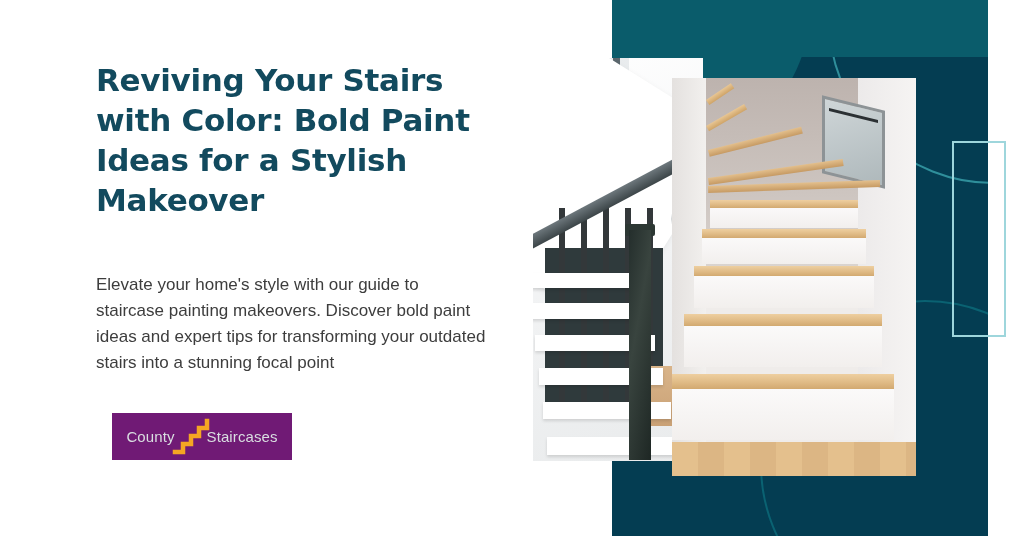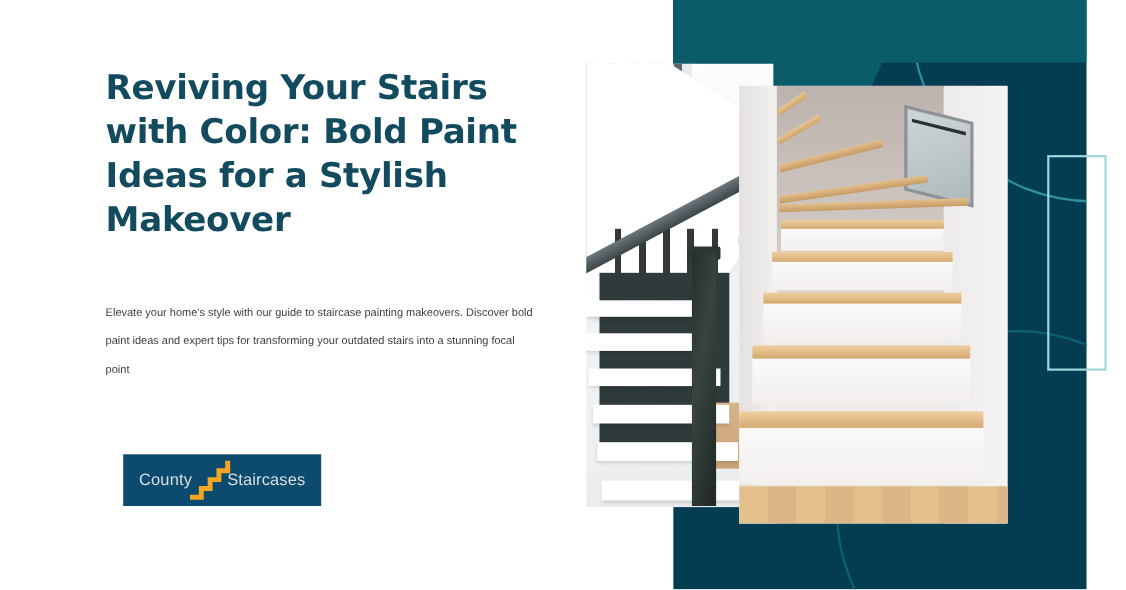--- a/index.html
+++ b/index.html
@@ -27,33 +27,33 @@
     font-size:31px;
     line-height:40px;
     font-weight:bold;
     letter-spacing:-0.3px;
     color:#124a5e;
     font-family:"DejaVu Sans", sans-serif;
     white-space:pre-line;
   }
   .body-copy {
     margin-top:52px;
-    font-size:10px;
+    font-size:17px;
     line-height:26px;
     color:#3d3d3d;
     font-family:"Liberation Sans", sans-serif;
     width:392px;
   }
 
   
   .logo-badge {
     position:absolute;
     left:112px; top:413px;
     width:180px; height:47px;
-    background:#0c4a6e;
+    background:#701a75;
     display:flex;
     align-items:center;
     justify-content:center;
   }
   .logo-inner {
     display:flex;
     align-items:center;
     justify-content:center;
     width:100%;
     position:relative;

